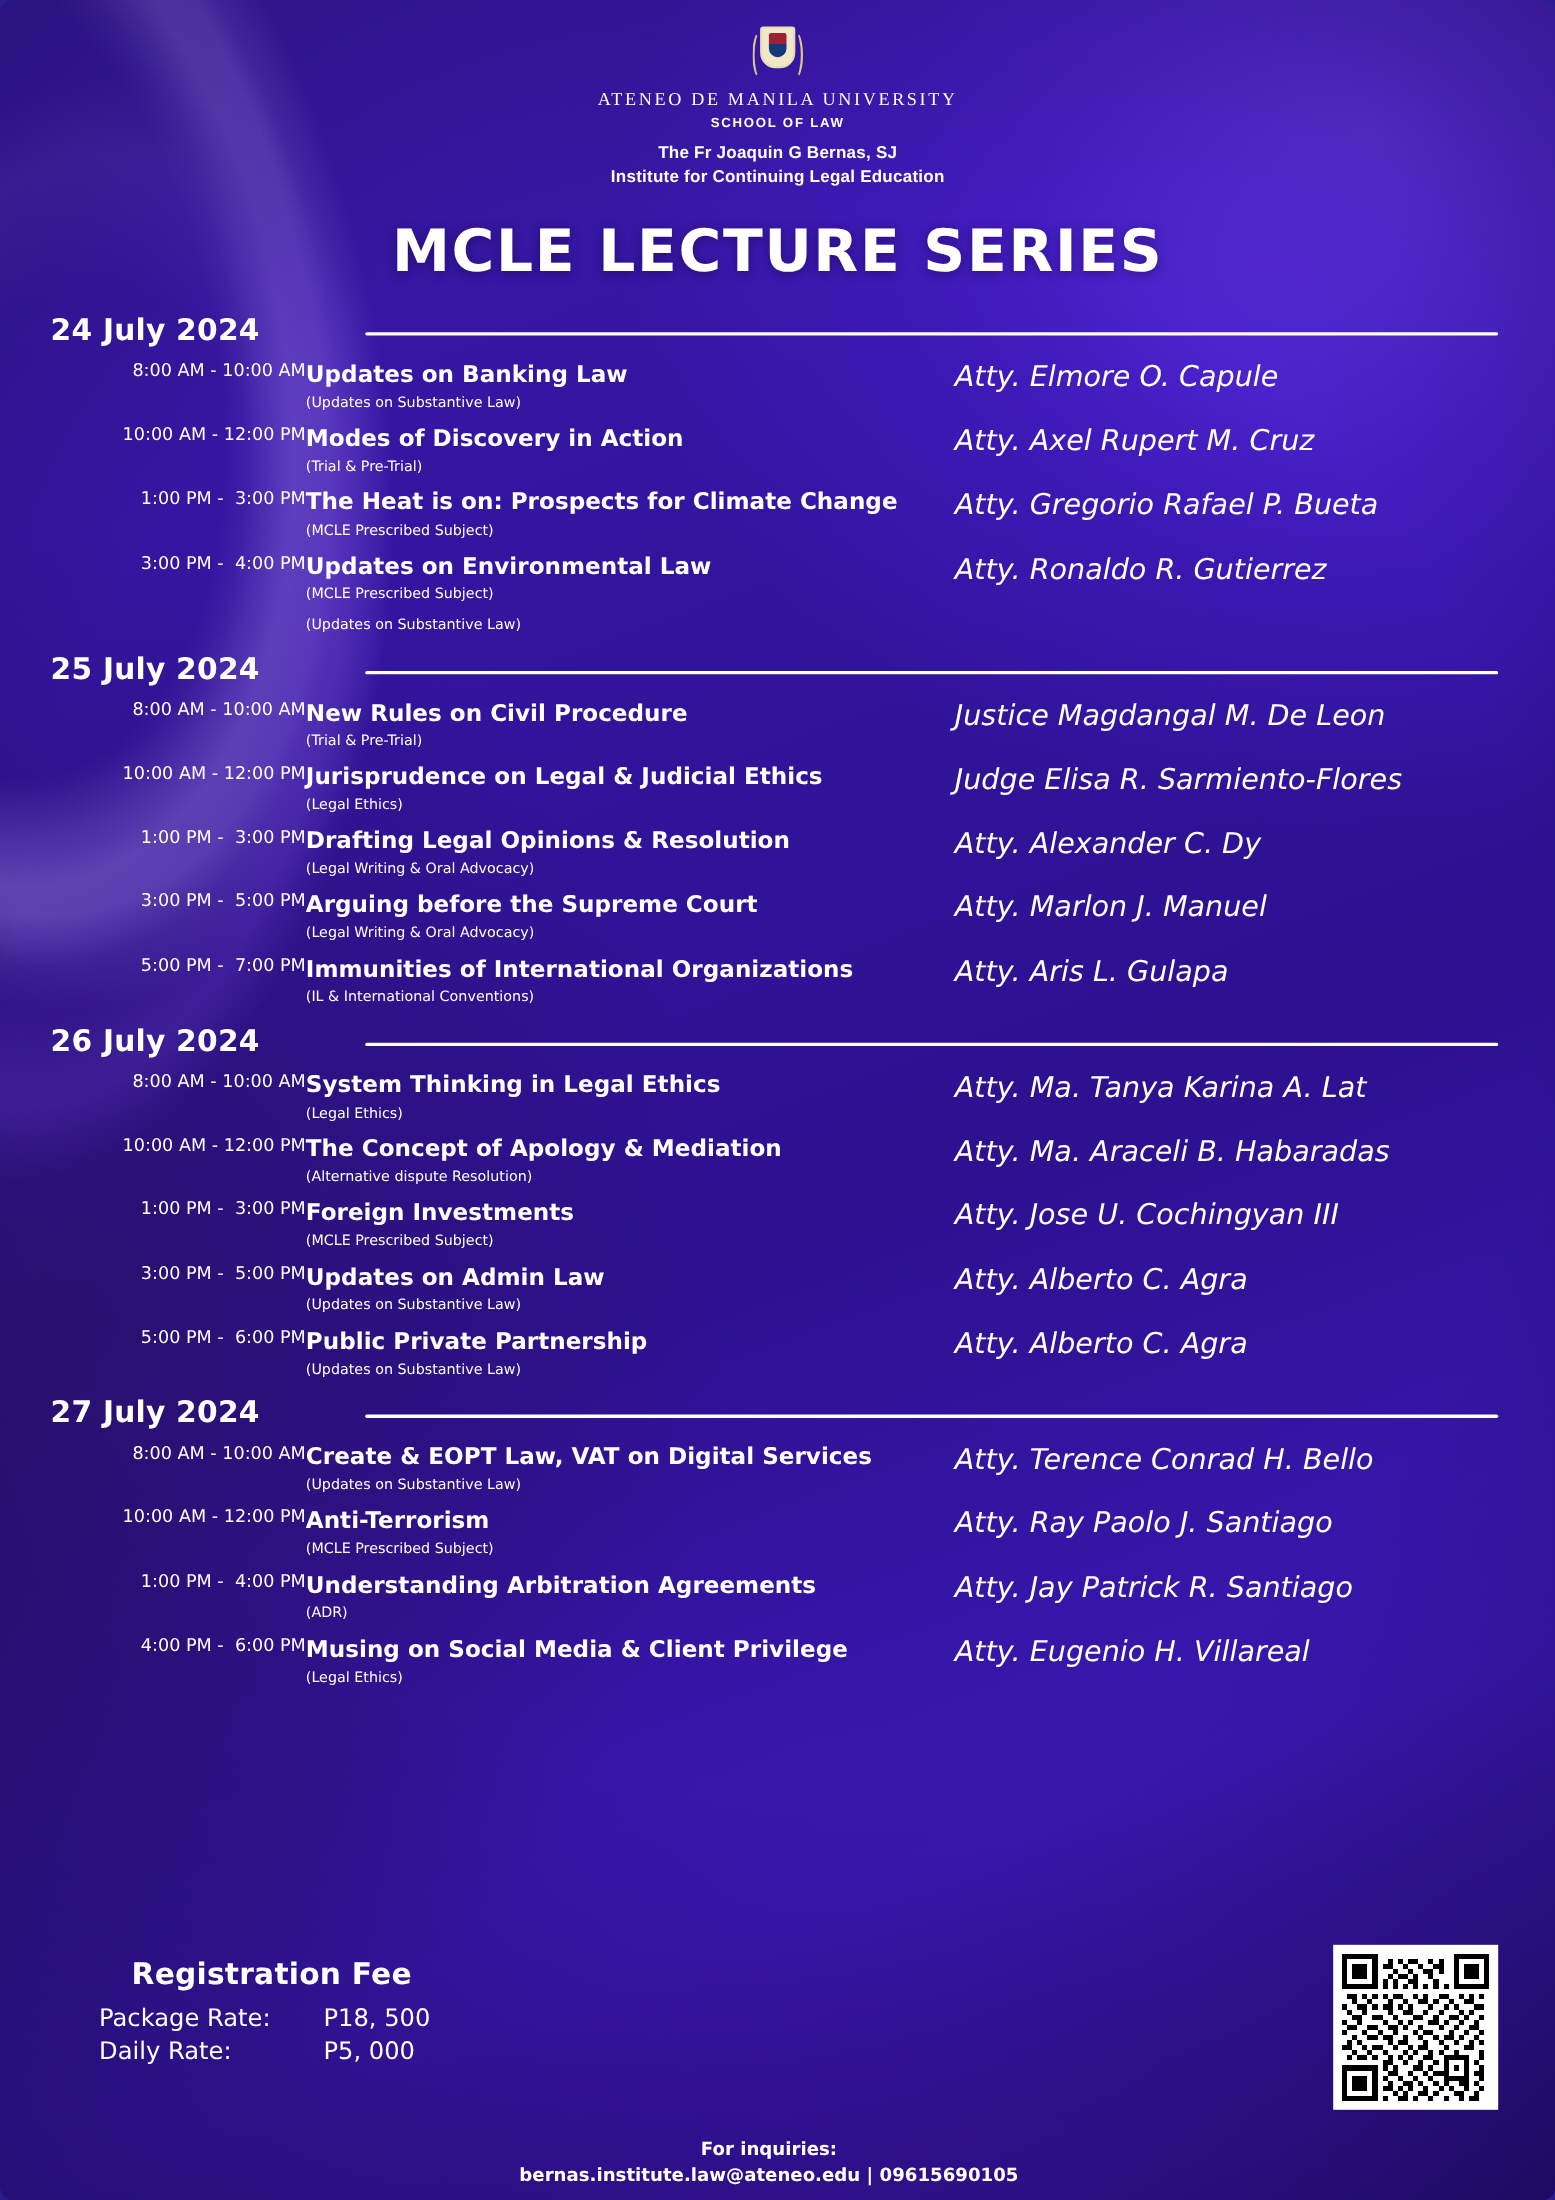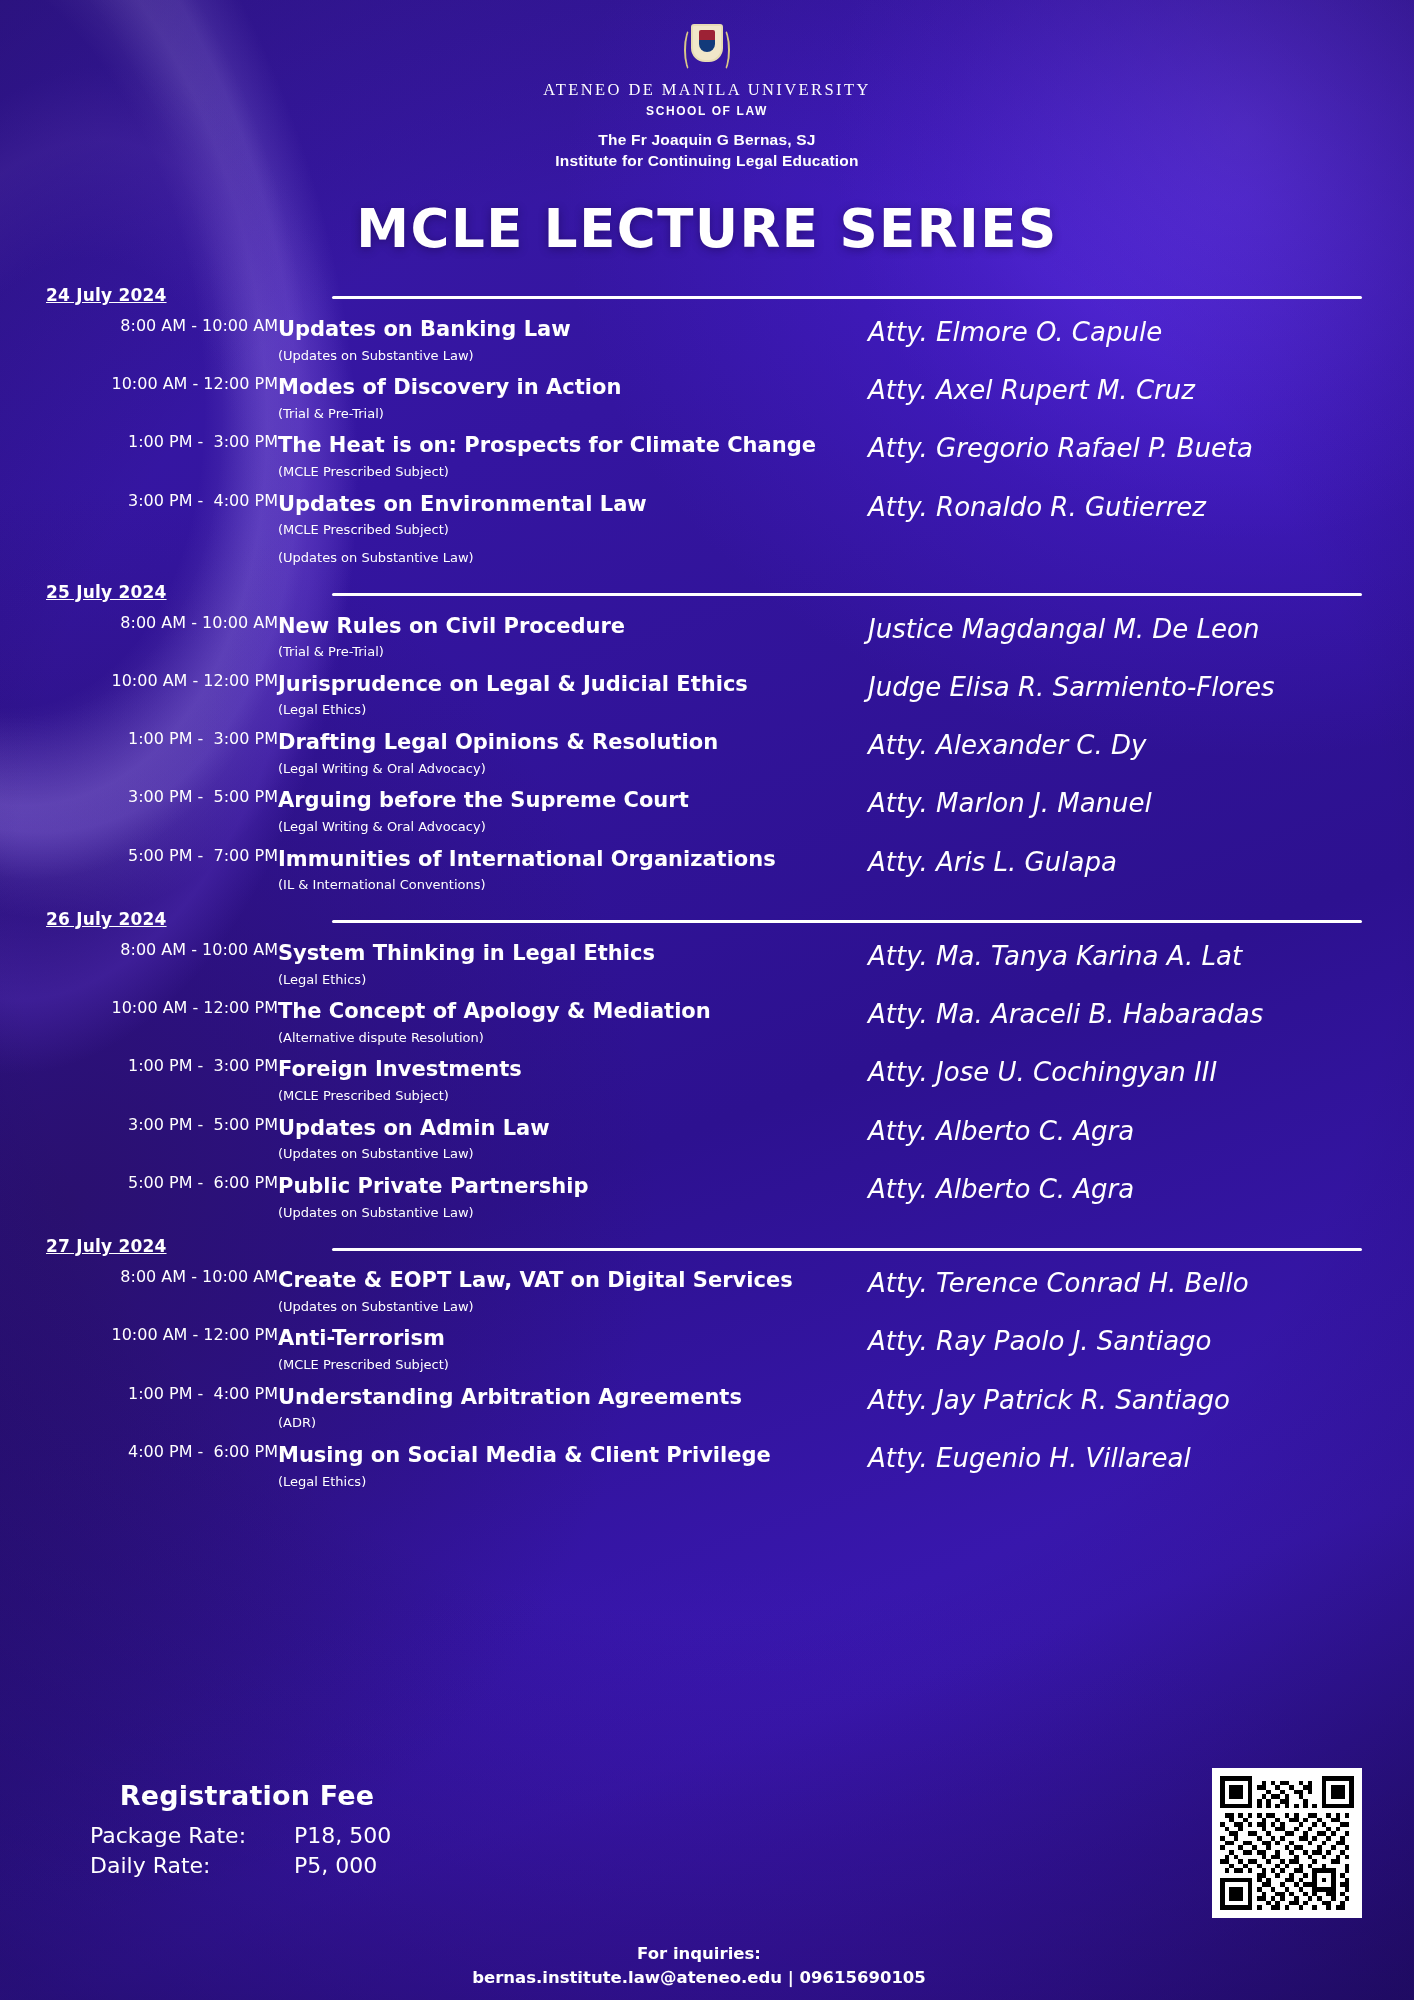--- a/index.html
+++ b/index.html
@@ -16,20 +16,21 @@
   #poster {
     position: relative;
     width: 1414px;
     height: 2000px;
     overflow: hidden;
     background:
       radial-gradient(ellipse 1100px 900px at 88% 10%, #4a1fd6 0%, rgba(74,31,214,0) 62%),
       radial-gradient(ellipse 900px 1100px at 5% 60%, #2a1070 0%, rgba(42,16,112,0) 65%),
       radial-gradient(ellipse 1400px 900px at 50% 105%, #3d14b0 0%, rgba(61,20,176,0) 60%),
       linear-gradient(160deg, #3a1aa8 0%, #3415a0 25%, #2d1190 55%, #3a18b2 80%, #2a0f85 100%);
+    border-radius: 12px;
   }
   
   .swirl {
     position: absolute;
     border-radius: 50%;
     pointer-events: none;
   }
   .swirl-1 {
     left: -520px; top: -470px;
     width: 900px; height: 1500px;
@@ -145,27 +146,26 @@
     padding: 0 44px 0 46px;
   }
   .day-block { margin-bottom: 4px; }
   .day-head {
     display: flex;
     align-items: center;
     gap: 18px;
     margin-bottom: 12px;
   }
   .day-label {
-    font-size: 17px;
+    font-size: 27px;
     font-weight: bold;
     color: #ffffff;
     white-space: nowrap;
     letter-spacing: 0.2px;
     min-width: 268px;
-    text-decoration: underline;
   }
   .day-rule {
     flex: 1;
     height: 3px;
     background: #ffffff;
     border-radius: 2px;
     margin-right: 8px;
     margin-top: 6px;
   }
   table.sessions {

